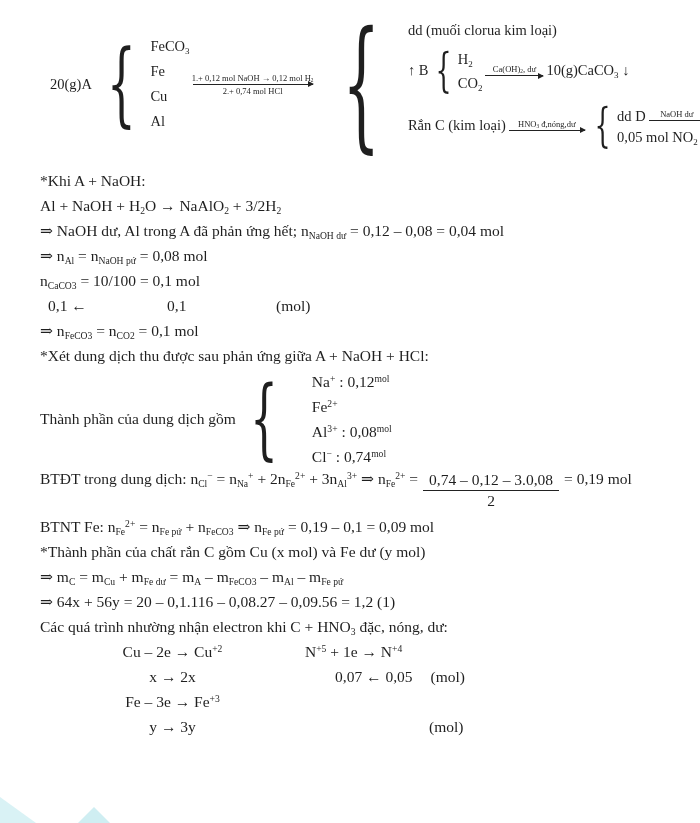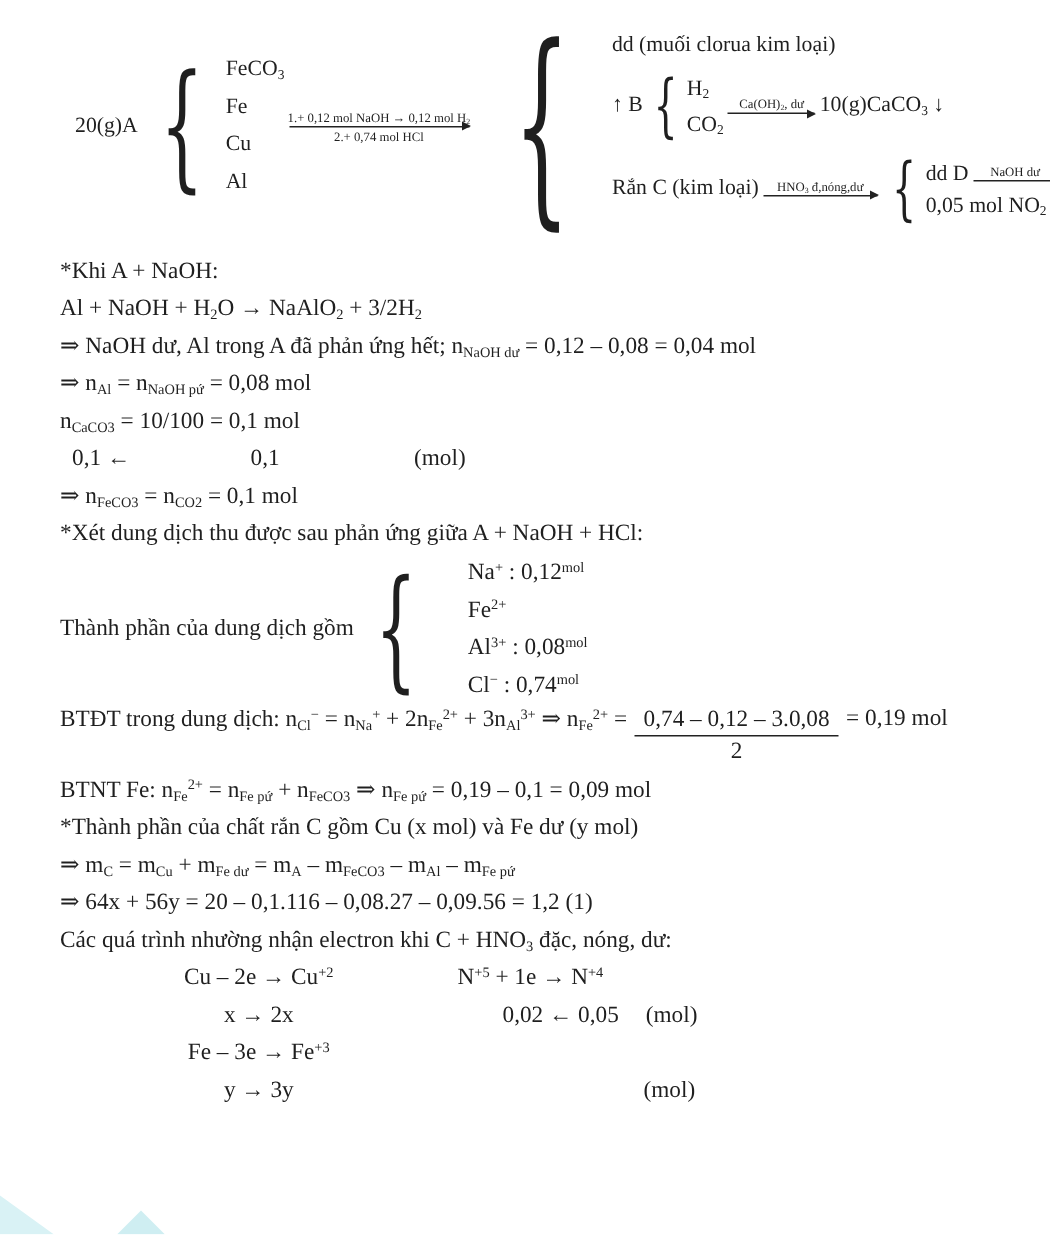--- a/index.html
+++ b/index.html
@@ -190,21 +190,21 @@
     <div class="ln"><span>⇒ m</span><sub>C</sub><span> = m</span><sub>Cu</sub><span> + m</span><sub>Fe dư</sub><span> = m</span><sub>A</sub><span> – m</span><sub>FeCO3</sub><span> – m</span><sub>Al</sub><span> – m</span><sub>Fe pứ</sub></div>
     <div class="ln"><span>⇒ 64x + 56y = 20 – 0,1.116 – 0,08.27 – 0,09.56 = 1,2 (1)</span></div>
     <div class="ln"><span>Các quá trình nhường nhận electron khi C + HNO</span><sub>3</sub><span> đặc, nóng, dư:</span></div>
 
     <div class="erow">
       <span class="lcol"><span>Cu – 2e → Cu</span><sup>+2</sup></span>
       <span><span>N</span><sup>+5</sup><span> + 1e → N</span><sup>+4</sup></span>
     </div>
     <div class="erow">
       <span class="lcol"><span>x → 2x</span></span>
-      <span class="r2"><span>0,02 ← 0,05</span></span>
+      <span class="r2"><span>0,07 ← 0,05</span></span>
       <span class="unit2"><span>(mol)</span></span>
     </div>
     <div class="erow">
       <span class="lcol"><span>Fe – 3e → Fe</span><sup>+3</sup></span>
     </div>
     <div class="erow">
       <span class="lcol"><span>y → 3y</span></span>
       <span class="unit4"><span>(mol)</span></span>
     </div>
   </div>

